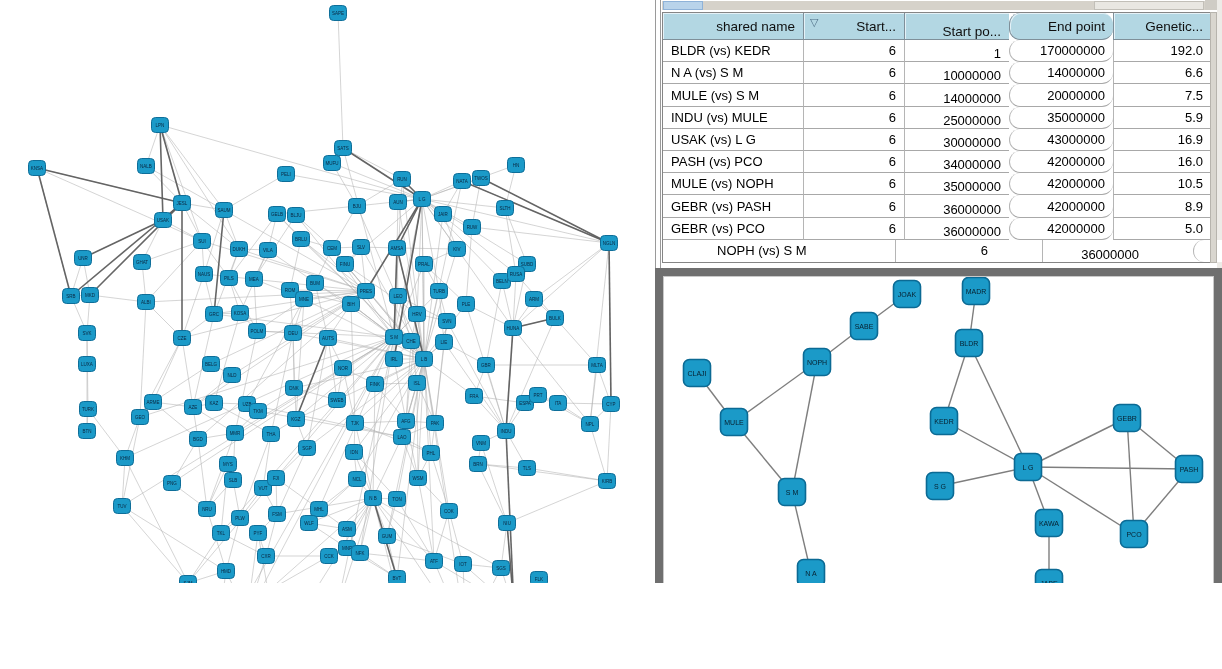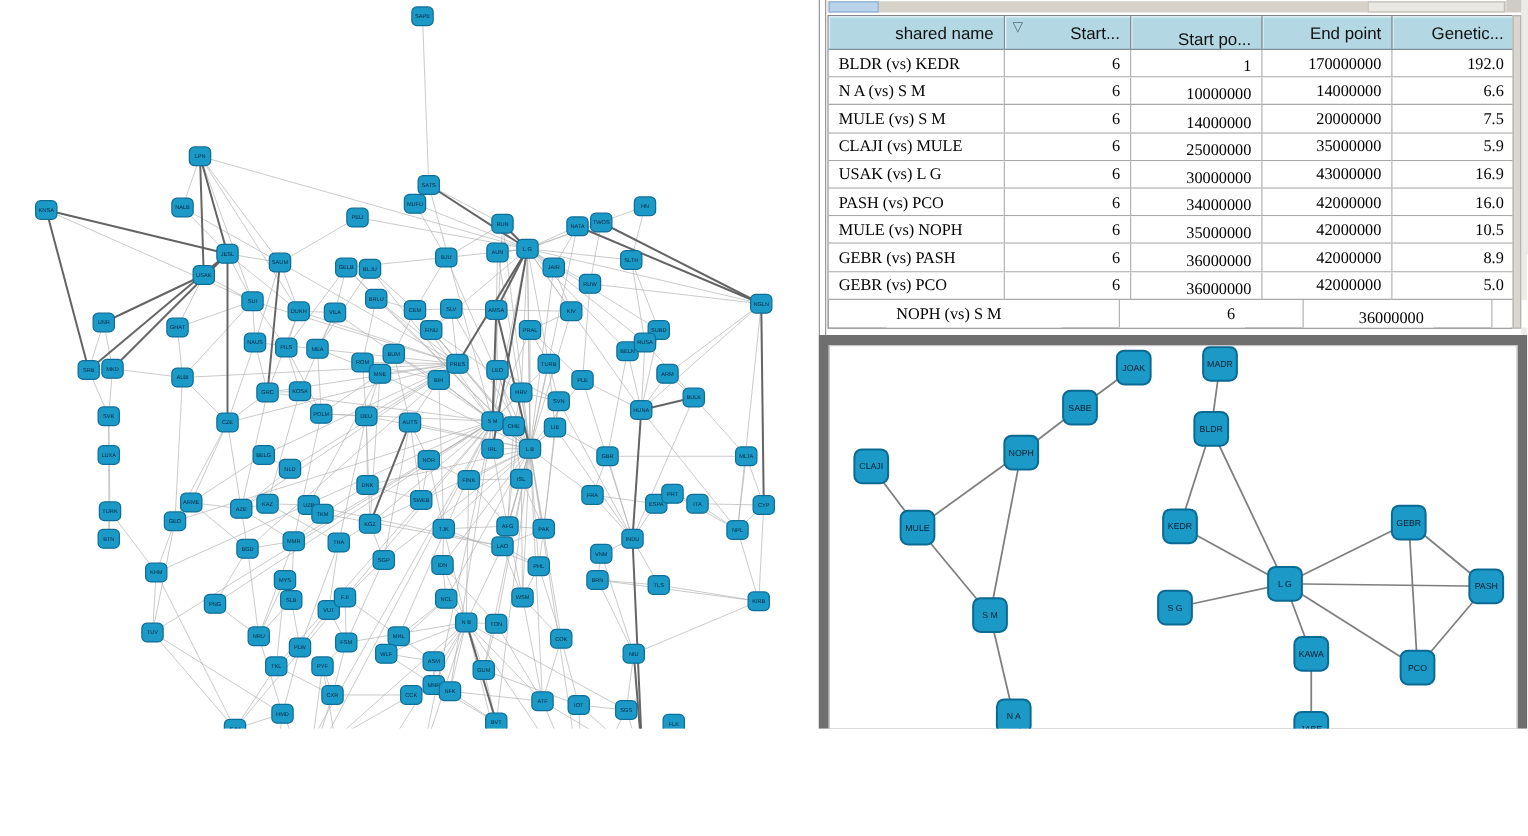--- a/index.html
+++ b/index.html
@@ -30,27 +30,27 @@
   .t-header{display:flex;height:27px;flex:0 0 27px;}
   .hcell{position:relative;background:#b3d7e3;border-bottom:1px solid #7f8f99;
          box-sizing:border-box;display:flex;align-items:center;justify-content:flex-end;
          padding-right:8px;font-size:13.5px;color:#101010;
          box-shadow:inset 1px 1px 0 #e4f1f7;}
   .hcell + .hcell{border-left:1px solid #7f8f99;}
   .funnel{position:absolute;left:6px;top:4px;font-size:11px;color:#4d6e86;line-height:1;}
   .t-body{flex:1;display:flex;flex-direction:column;}
   .trow{flex:1;display:flex;}
   .tcell{box-sizing:border-box;border-bottom:1px solid #a8a8a8;display:flex;align-items:center;
-         font-size:13px;color:#000;justify-content:flex-end;padding-right:8px;background:#fff;font-family:Liberation Serif, serif;}
+         font-size:13px;color:#000;justify-content:flex-end;padding-right:8px;background:#fff;}
   .tcell + .tcell{border-left:1px solid #b5b5b5;}
   .trow:last-child .tcell{border-bottom:none;margin-left:46px;}
   .c0{width:140px;flex:none;}
   .c1{width:101px;flex:none;}
   .c2{width:105px;flex:none;align-items:flex-end;}
-  .c3{width:104px;flex:none;}
+  .c3{width:104px;flex:none;border-radius:11px;}
   .c4{width:98px;flex:none;}
   .tcell.c0{justify-content:flex-start;padding-left:8px;padding-right:2px;}
 
   
   .vscroll{position:absolute;left:1210px;top:12px;width:7px;height:251px;background:#d9d6cf;
            border:1px solid #b7b4ad;box-sizing:border-box;}
 
   
   .net2-frame{position:absolute;left:655px;top:268px;width:567px;height:401px;
               background:#6f6f6f;box-sizing:border-box;padding:8px;}
@@ -1185,21 +1185,21 @@
           <div class="tcell c4">6.6</div>
         </div>
         <div class="trow">
           <div class="tcell c0">MULE (vs) S M</div>
           <div class="tcell c1">6</div>
           <div class="tcell c2">14000000</div>
           <div class="tcell c3">20000000</div>
           <div class="tcell c4">7.5</div>
         </div>
         <div class="trow">
-          <div class="tcell c0">CLAJI (vs) MULE</div>
+          <div class="tcell c0">INDU (vs) MULE</div>
           <div class="tcell c1">6</div>
           <div class="tcell c2">25000000</div>
           <div class="tcell c3">35000000</div>
           <div class="tcell c4">5.9</div>
         </div>
         <div class="trow">
           <div class="tcell c0">USAK (vs) L G</div>
           <div class="tcell c1">6</div>
           <div class="tcell c2">30000000</div>
           <div class="tcell c3">43000000</div>

